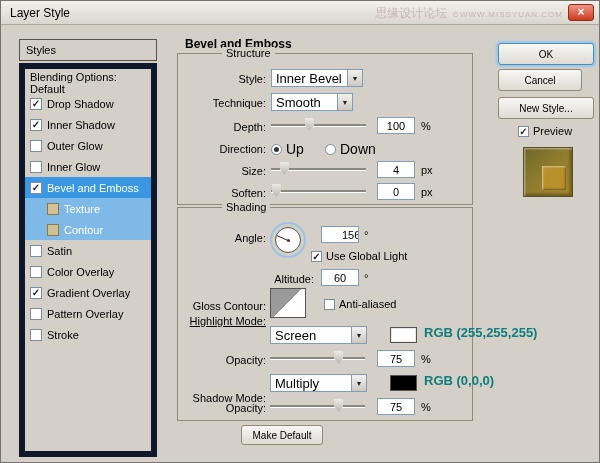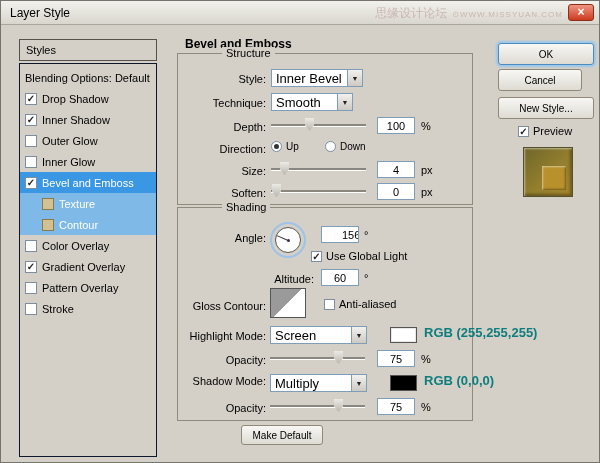--- a/index.html
+++ b/index.html
@@ -11,21 +11,21 @@
   .title{position:absolute;left:9px;top:5px;font-size:12px;color:#000;}
   .watermark{position:absolute;right:36px;top:4px;display:flex;align-items:baseline;gap:5px;color:#c9b5b2;}
   .wm-cn{font-size:12px;}
   .wm-url{font-size:8px;letter-spacing:1px;}
   .close-btn{position:absolute;right:5px;top:3px;width:26px;height:17px;border-radius:3px;
     background:linear-gradient(#ef9582,#cc3c20);border:1px solid #8d2c17;color:#fff;
     font-size:12px;font-weight:bold;line-height:15px;text-align:center;cursor:default;}
   
   .styles-header{position:absolute;left:18px;top:38px;width:138px;height:22px;border:1px solid #54524c;
     background:#d4d0c8;font-size:11px;display:flex;align-items:center;padding-left:6px;}
-  .styles-list{position:absolute;left:18px;top:62px;width:138px;height:394px;border:1px solid #0f172a;
+  .styles-list{position:absolute;left:18px;top:62px;width:138px;height:394px;border:6px solid #0f172a;
     background:#d4d0c8;padding-top:3px;overflow:hidden;}
   .style-item{height:21px;display:flex;align-items:center;gap:5px;padding-left:5px;font-size:11px;color:#000;cursor:default;}
   .style-item.sel{background:#3a97e4;color:#fff;}
   .style-item.subsel{background:#7fb9e8;color:#fff;}
   .style-item.indent{padding-left:22px;}
   .cb{flex:0 0 auto;width:12px;height:12px;background:#fff;border:1px solid #7e8da0;
     font-size:10px;line-height:10px;text-align:center;color:#222;font-weight:bold;}
   .subsel .cb{background:#d2c293;border-color:#8a7a4a;}
   
   .main-title{position:absolute;left:184px;top:36px;font-size:12px;font-weight:bold;color:#000;}
@@ -37,21 +37,21 @@
   .dropdown .txt{flex:1;font-size:13px;display:flex;align-items:center;padding-left:4px;color:#000;}
   .dropdown .arrow{flex:0 0 15px;background:linear-gradient(#f2f1ee,#cdcac2);border-left:1px solid #7f9db9;
     display:flex;align-items:center;justify-content:center;font-size:7px;color:#222;}
   .numbox{position:absolute;width:38px;height:17px;border:1px solid #7f9db9;background:#fff;
     font-size:11px;text-align:center;padding:0;color:#000;}
   .slider{position:absolute;width:95px;height:15px;}
   .slider .track{position:absolute;left:0;right:0;top:7px;height:2px;background:#8a877e;box-shadow:0 1px 0 #fff;}
   .slider .thumb{position:absolute;top:1px;width:9px;height:13px;
     background:linear-gradient(#eceae5,#b9b6ad);clip-path:polygon(0 0,100% 0,100% 55%,50% 100%,0 55%);
     filter:drop-shadow(0 0 1px #555);}
-  .radio{position:absolute;display:flex;align-items:flex-start;gap:4px;font-size:10px;color:#000;cursor:default;}
+  .radio{position:absolute;display:flex;align-items:center;gap:4px;font-size:14px;color:#000;cursor:default;}
   .radio .circ{width:11px;height:11px;border-radius:50%;background:#fff;border:1px solid #7e8da0;position:relative;}
   .radio.sel .circ::after{content:"";position:absolute;inset:2px;border-radius:50%;background:#333;}
   .check{position:absolute;display:flex;align-items:center;gap:4px;font-size:11px;color:#000;cursor:default;}
   .check .box{width:11px;height:11px;background:#fff;border:1px solid #7e8da0;font-size:10px;line-height:9px;
     text-align:center;color:#222;font-weight:bold;}
   .check.on .box::after{content:"✓";}
   .dial-ring{position:absolute;width:36px;height:36px;border-radius:50%;border:2px solid #9ec3e6;
     display:flex;align-items:center;justify-content:center;}
   .dial{width:26px;height:26px;border-radius:50%;background:#fff;border:1px solid #555;position:relative;}
   .dial .ctr{position:absolute;left:50%;top:50%;width:3px;height:3px;margin:-1.5px 0 0 -1.5px;background:#333;border-radius:50%;}
@@ -116,20 +116,24 @@
       <div class="style-item subsel indent">
     <span class="cb"></span>
     <span class="lbl">Texture</span>
   </div>
       <div class="style-item subsel indent">
     <span class="cb"></span>
     <span class="lbl">Contour</span>
   </div>
       <div class="style-item">
     <span class="cb"></span>
+    <span class="lbl">Satin</span>
+  </div>
+      <div class="style-item">
+    <span class="cb"></span>
     <span class="lbl">Color Overlay</span>
   </div>
       <div class="style-item">
     <span class="cb">✓</span>
     <span class="lbl">Gradient Overlay</span>
   </div>
       <div class="style-item">
     <span class="cb"></span>
     <span class="lbl">Pattern Overlay</span>
   </div>
@@ -213,37 +217,37 @@
     <input class="numbox" style="left: 143px; top: 61px;" value="60">
     <span class="unit" style="left:186px;top:64px;">°</span>
 
     <span class="flabel" style="left:0;top:92px;width:88px;">Gloss Contour:</span>
     <div class="contour" style="left:92px;top:80px;"></div>
     <div class="check" style="left:146px;top:90px;">
       <span class="box"></span>
       <span>Anti-aliased</span>
     </div>
 
-    <span class="flabel" style="left:0;top:122px;width:88px;">Highlight Mode:</span>
+    <span class="flabel" style="left:0;top:107px;width:88px;text-decoration:underline;">Highlight Mode:</span>
     <div class="dropdown" style="left:92px;top:118px;width:97px;">
       <span class="txt">Screen</span>
       <span class="arrow">▼</span>
     </div>
     <div class="swatch white" style="left:212px;top:119px;"></div>
     <span class="rgb-note" style="left:246px;top:117px;">RGB (255,255,255)</span>
 
     <span class="flabel" style="left:0;top:146px;width:88px;">Opacity:</span>
     <div class="slider" style="left:92px;top:142px;">
       <div class="track"></div>
       <div class="thumb" style="left:64px;"></div>
     </div>
     <input class="numbox" style="left: 199px; top: 142px;" value="75">
     <span class="unit" style="left:243px;top:145px;">%</span>
 
-    <span class="flabel" style="left:0;top:167px;width:88px;">Shadow Mode:</span>
+    <span class="flabel" style="left:0;top:184px;width:88px;">Shadow Mode:</span>
     <div class="dropdown" style="left:92px;top:166px;width:97px;">
       <span class="txt">Multiply</span>
       <span class="arrow">▼</span>
     </div>
     <div class="swatch black" style="left:212px;top:167px;"></div>
     <span class="rgb-note" style="left:246px;top:165px;">RGB (0,0,0)</span>
 
     <span class="flabel" style="left:0;top:194px;width:88px;">Opacity:</span>
     <div class="slider" style="left:92px;top:190px;">
       <div class="track"></div>

